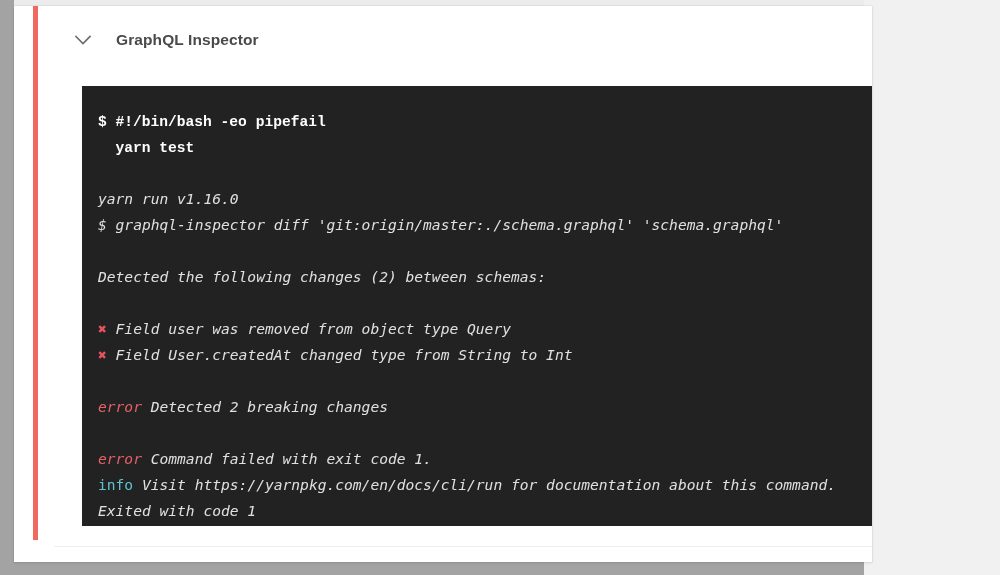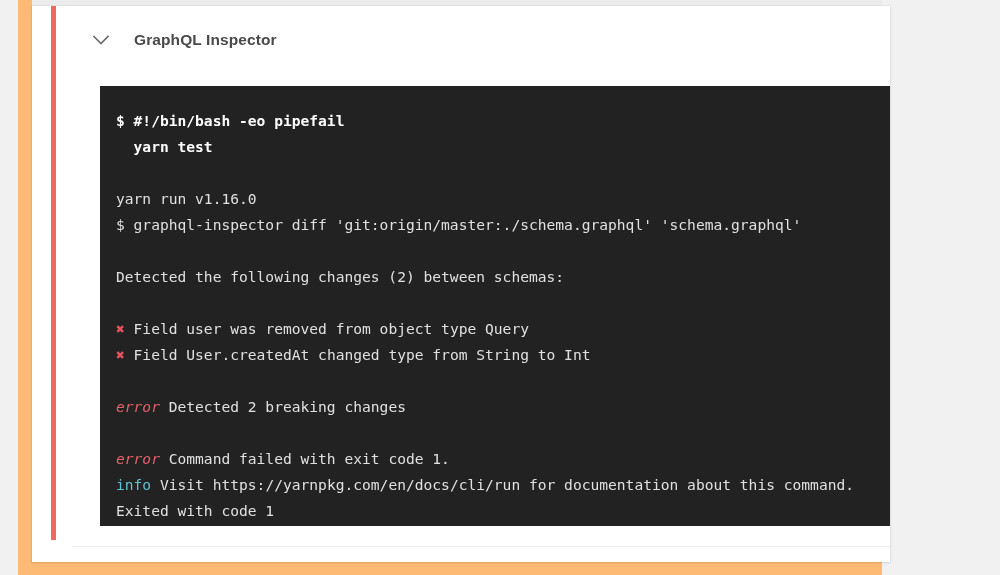--- a/index.html
+++ b/index.html
@@ -12,22 +12,21 @@
     background: #f1f1f1;
     font-family: "Liberation Sans", sans-serif;
     overflow: hidden;
   }
 
   
   #page {
     position: relative;
     width: 864px;
     height: 575px;
-    background: #fdba74;
-    margin-left: 18px;
+    background: #a3a3a3;
   }
 
   
   .top-strip {
     position: absolute;
     left: 14px;
     top: 0;
     right: 0;
     height: 6px;
     background: #ececec;
@@ -103,22 +102,22 @@
     font-family: "DejaVu Sans Mono", "Liberation Mono", monospace;
     font-size: 14.6px;
     line-height: 26px;
     color: #e6e6e6;
     white-space: pre;
   }
 
   .line { white-space: pre; height: 26px; }
   .line.blank { height: 26px; }
 
-  .bold  { font-weight: bold; color: #ffffff; }
-  .dim   { color: #e0e0e0; }
+  .bold  { font-weight: bold; color: #ffffff; font-family: Liberation Mono, monospace; }
+  .dim   { color: #e0e0e0; font-style: italic; }
   .err   { color: #e5606a; font-style: italic; }
   .info  { color: #5fc4d0; text-align: right; }
   .xmark { color: #e5535f; font-weight: bold; }
 
   
   .card-divider {
     position: absolute;
     left: 40px;
     right: 0;
     top: 540px;

